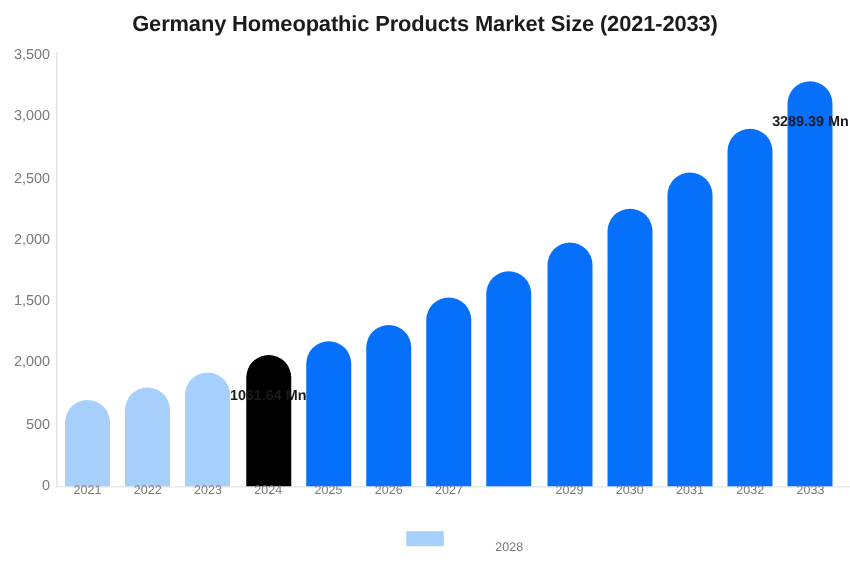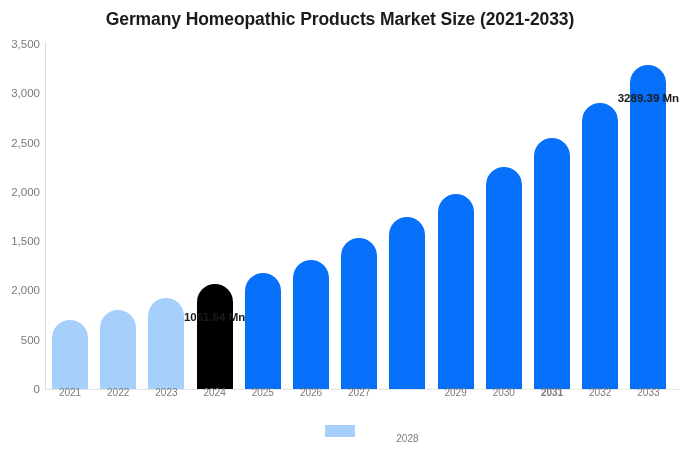--- a/index.html
+++ b/index.html
@@ -171,21 +171,21 @@
       <div class="x-tick" style="left: 70px;">2021</div>
       <div class="x-tick" style="left: 118.2px;">2022</div>
       <div class="x-tick" style="left: 166.4px;">2023</div>
       <div class="x-tick" style="left: 214.6px;">2024</div>
       <div class="x-tick" style="left: 262.8px;">2025</div>
       <div class="x-tick" style="left: 311px;">2026</div>
       <div class="x-tick" style="left: 359.2px;">2027</div>
       <div class="x-tick" style="left: 407.4px; margin-top: 46px;">2028</div>
       <div class="x-tick" style="left: 455.6px;">2029</div>
       <div class="x-tick" style="left: 503.8px;">2030</div>
-      <div class="x-tick" style="left: 552px; font-weight: bold;">2031</div>
+      <div class="x-tick" style="left: 552px;">2031</div>
       <div class="x-tick" style="left: 600.2px;">2032</div>
       <div class="x-tick" style="left: 648.4px;">2033</div>
     </div>
   <div id="labels-layer">
       <div class="data-label" style="left: 214.6px; top: 263.353px;">1061.64 Mn</div>
       <div class="data-label" style="left: 648.4px; top: 43.7601px;">3289.39 Mn</div>
     </div>
 
   <div id="legend">
     <span id="legend-swatch"></span>

